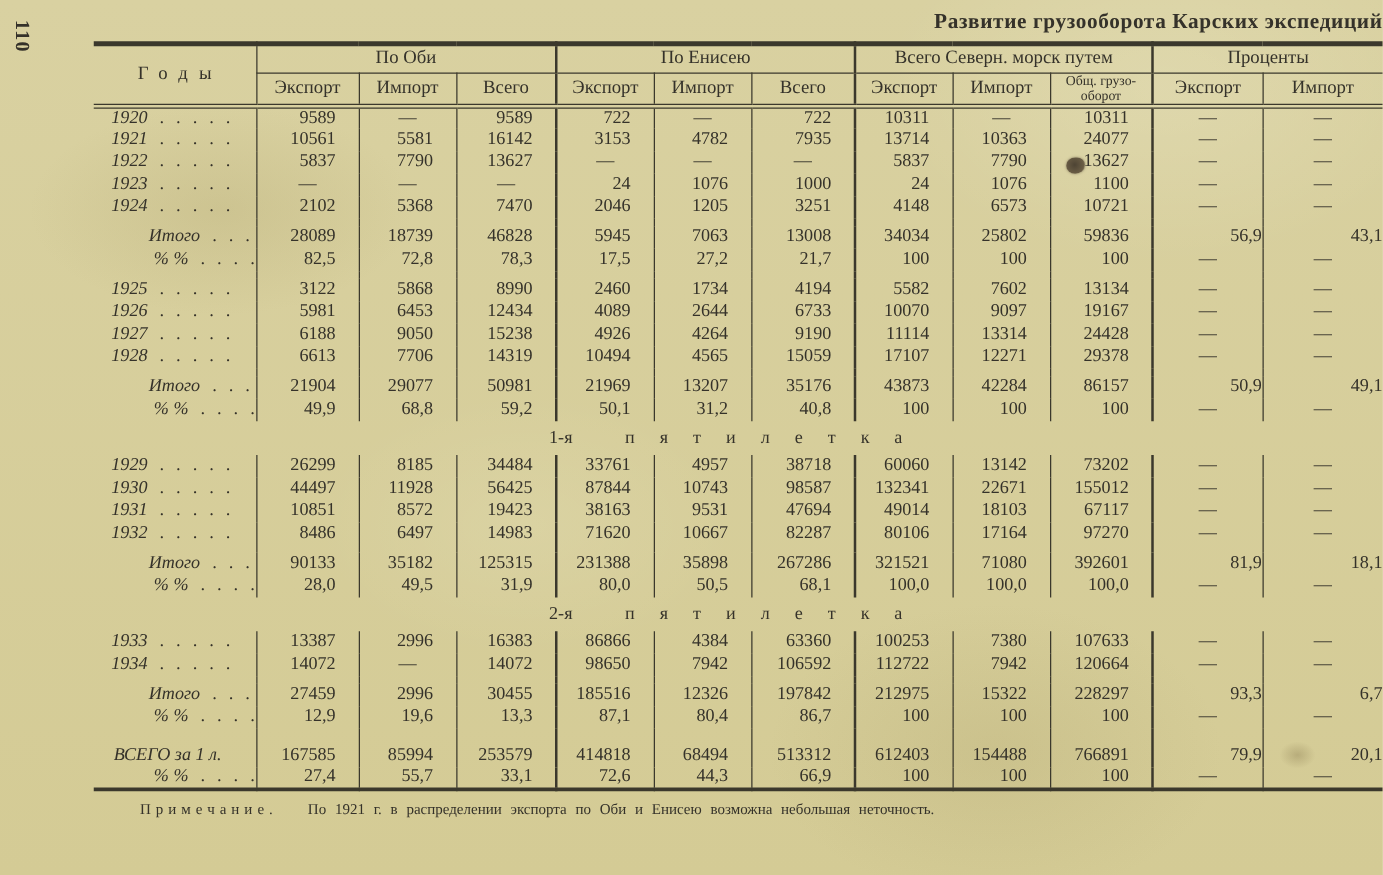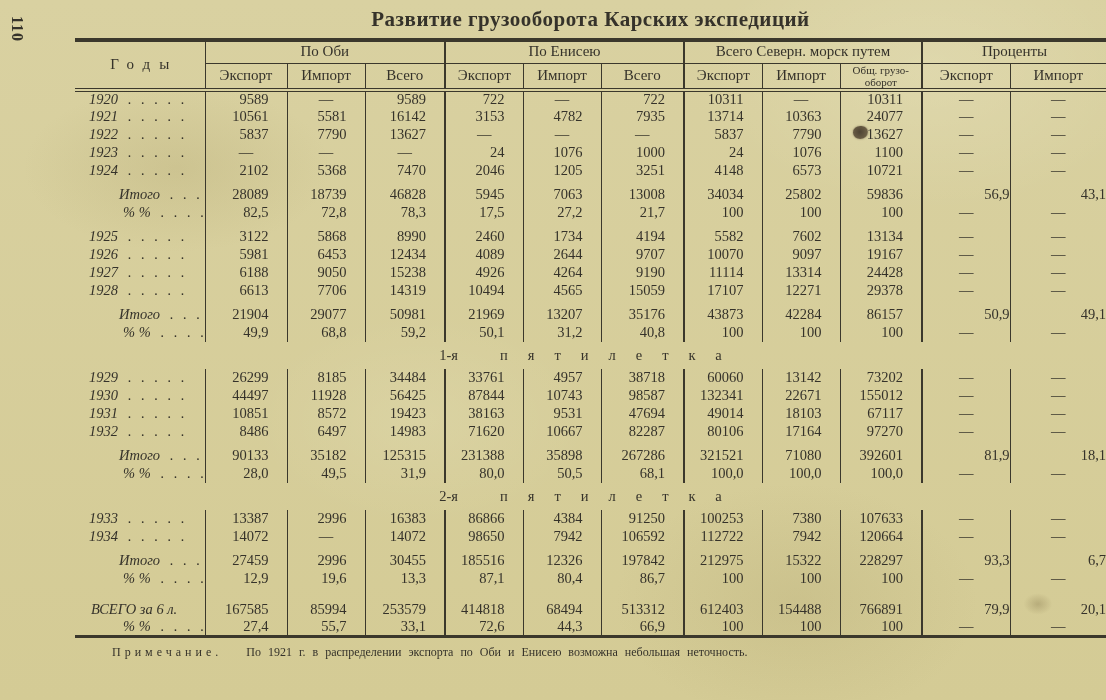--- a/index.html
+++ b/index.html
@@ -25,22 +25,22 @@
       radial-gradient(20px 15px at 1038px 604px, rgba(130,115,72,0.35), transparent 72%),
       linear-gradient(#d9d1a1,#d4cb95);
     padding-top:7px;
   }
   .page-number{
     position:absolute;left:8px;top:16px;
     writing-mode:vertical-rl;
     font-weight:bold;font-size:16px;letter-spacing:1px;
   }
   .title{
-    margin-left:75px;width:1031px;text-align:center;
-    font-weight:bold;font-size:21px;letter-spacing:0.5px;
+    margin-left:75px;width:1031px;text-align:right;
+    font-weight:bold;font-size:17px;letter-spacing:0.5px;
     margin-bottom:6px;
   }
   table{
     border-collapse:collapse;table-layout:fixed;
     margin-left:75px;width:1031px;
     border-top:4px solid var(--line);
     border-bottom:3px solid var(--line);
     font-size:14.5px;
   }
   col.c-label{width:130px}
@@ -275,21 +275,21 @@
           <td class="num v9 b2 dash">—</td>
           <td class="num v10 b1 dash">—</td>
         </tr>
         <tr class="r-y">
           <td class="lbl"><span class="lab">1926</span><span class="dots">. . . . .</span></td>
           <td class="num v0 b15">5981</td>
           <td class="num v1 b1">6453</td>
           <td class="num v2 b1">12434</td>
           <td class="num v3 b2">4089</td>
           <td class="num v4 b1">2644</td>
-          <td class="num v5 b1">9707</td>
+          <td class="num v5 b1">6733</td>
           <td class="num v6 b2">10070</td>
           <td class="num v7 b1">9097</td>
           <td class="num v8 b1">19167</td>
           <td class="num v9 b2 dash">—</td>
           <td class="num v10 b1 dash">—</td>
         </tr>
         <tr class="r-y">
           <td class="lbl"><span class="lab">1927</span><span class="dots">. . . . .</span></td>
           <td class="num v0 b15">6188</td>
           <td class="num v1 b1">9050</td>
@@ -463,21 +463,21 @@
         <tr class="section">
           <td colspan="12"><span class="sec-prefix">2-я</span><span class="sec-word">пятилетка</span></td>
         </tr>
         <tr class="r-y">
           <td class="lbl"><span class="lab">1933</span><span class="dots">. . . . .</span></td>
           <td class="num v0 b15">13387</td>
           <td class="num v1 b1">2996</td>
           <td class="num v2 b1">16383</td>
           <td class="num v3 b2">86866</td>
           <td class="num v4 b1">4384</td>
-          <td class="num v5 b1">91250</td>
+          <td class="num v5 b1">63360</td>
           <td class="num v6 b2">100253</td>
           <td class="num v7 b1">7380</td>
           <td class="num v8 b1">107633</td>
           <td class="num v9 b2 dash">—</td>
           <td class="num v10 b1 dash">—</td>
         </tr>
         <tr class="r-y">
           <td class="lbl"><span class="lab">1934</span><span class="dots">. . . . .</span></td>
           <td class="num v0 b15">14072</td>
           <td class="num v1 b1 dash">—</td>
@@ -541,21 +541,21 @@
           <td class="b2"></td>
           <td class="b1"></td>
           <td class="b1"></td>
           <td class="b2"></td>
           <td class="b1"></td>
           <td class="b1"></td>
           <td class="b2"></td>
           <td class="b1"></td>
         </tr>
         <tr class="r-total">
-          <td class="lbl"><span class="lab">ВСЕГО за 6 л.</span></td>
+          <td class="lbl"><span class="lab">ВСЕГО за 1 л.</span></td>
           <td class="num v0 b15">167585</td>
           <td class="num v1 b1">85994</td>
           <td class="num v2 b1">253579</td>
           <td class="num v3 b2">414818</td>
           <td class="num v4 b1">68494</td>
           <td class="num v5 b1">513312</td>
           <td class="num v6 b2">612403</td>
           <td class="num v7 b1">154488</td>
           <td class="num v8 b1">766891</td>
           <td class="num v9 b2">79,9</td>

